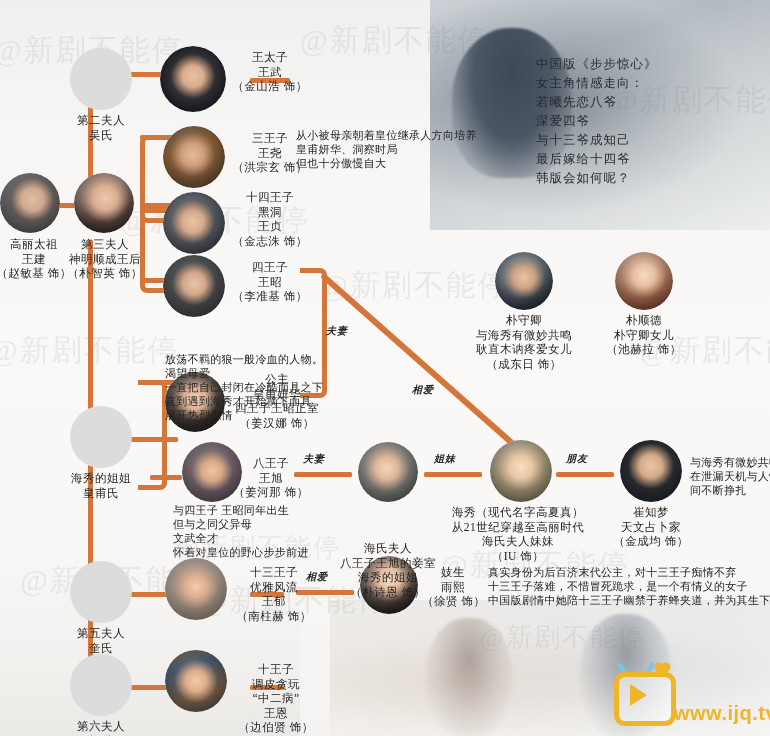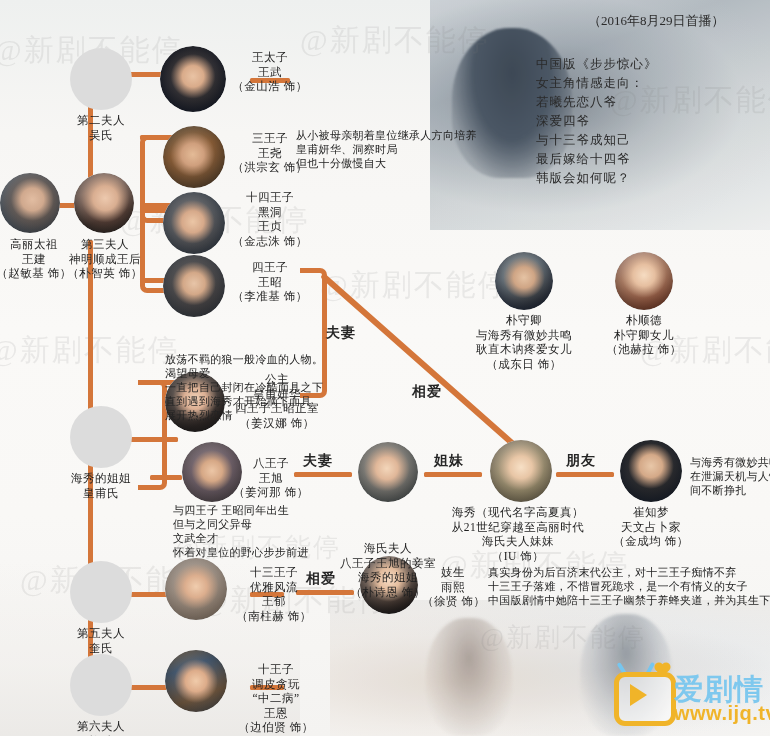--- a/index.html
+++ b/index.html
@@ -45,21 +45,21 @@
       font-family:"Liberation Serif","DejaVu Serif",serif;}
   #air-date{position:absolute;left:588px;top:12px;font-size:13px;color:#2b2b2b;letter-spacing:0px;}
 
   
   .bar{position:absolute;background:#d4763a;border-radius:1.5px;}
   .bar.v{width:5px;}
   .bar.h{height:5px;}
   .brk{position:absolute;border:5px solid #d4763a;border-right:none;border-radius:7px 0 0 7px;}
   .brk-r{position:absolute;border:5px solid #d4763a;border-left:none;border-radius:0 7px 7px 0;}
   .diag{position:absolute;height:6px;background:#d4763a;border-radius:3px;transform-origin:0 50%;}
-  .rel-lbl{position:absolute;font-size:14px;color:#262626;font-weight:bold;letter-spacing:1px;white-space:nowrap;}
+  .rel-lbl{position:absolute;font-size:10px;color:#262626;font-weight:bold;letter-spacing:1px;white-space:nowrap;font-style:italic;}
 
   
   .av{position:absolute;border-radius:50%;overflow:hidden;background:#d9d9d9;}
   .av-blank{position:absolute;border-radius:50%;background:#dcdcdc;}
   .face{position:absolute;inset:0;border-radius:50%;}
 
   
   .nm{position:absolute;font-size:11.5px;line-height:14.5px;color:#1f1f1f;white-space:pre;letter-spacing:.5px;}
   .nm.c{text-align:center;}
   .desc{position:absolute;font-size:11px;line-height:14px;color:#232323;white-space:pre;letter-spacing:.3px;}
@@ -94,21 +94,20 @@
 <div class="wm big" style="left:320px;top:265px;">@新剧不能停</div>
 <div class="wm big" style="left:-10px;top:330px;">@新剧不能停</div>
 <div class="wm big" style="left:640px;top:330px;">@新剧不能停</div>
 <div class="wm big" style="left:20px;top:560px;">@新剧不能停</div>
 <div class="wm big" style="left:200px;top:580px;">@新剧不能停</div>
 <div class="wm big" style="left:440px;top:545px;">@新剧不能停</div>
 <div class="wm" style="left:175px;top:530px;">@新剧不能停</div>
 <div class="wm" style="left:480px;top:620px;">@新剧不能停</div>
 
 <div id="title-bar">
-  <div id="air-date">（2016年8月29日首播）</div>
 </div>
 
 <div class="note" style="left:536px;top:55px;">中国版《步步惊心》
 女主角情感走向：
 若曦先恋八爷
 深爱四爷
 与十三爷成知己
 最后嫁给十四爷
 韩版会如何呢？</div>
 
@@ -348,15 +347,14 @@
 “中二病”
 王恩
 （边伯贤 饰）</div>
 
 <div id="logo">
   <div class="ant" style="left:6px;top:-2px;transform:rotate(-32deg);"></div>
   <div class="ant" style="left:34px;top:-2px;transform:rotate(28deg);"></div>
   <div id="logo-heart"></div>
   <div id="logo-tv"></div>
   <div id="logo-play"></div>
-  <div id="logo-name">爱剧情</div>
   <div id="logo-url">www.ijq.tv</div>
 </div>
 
 </body></html>

